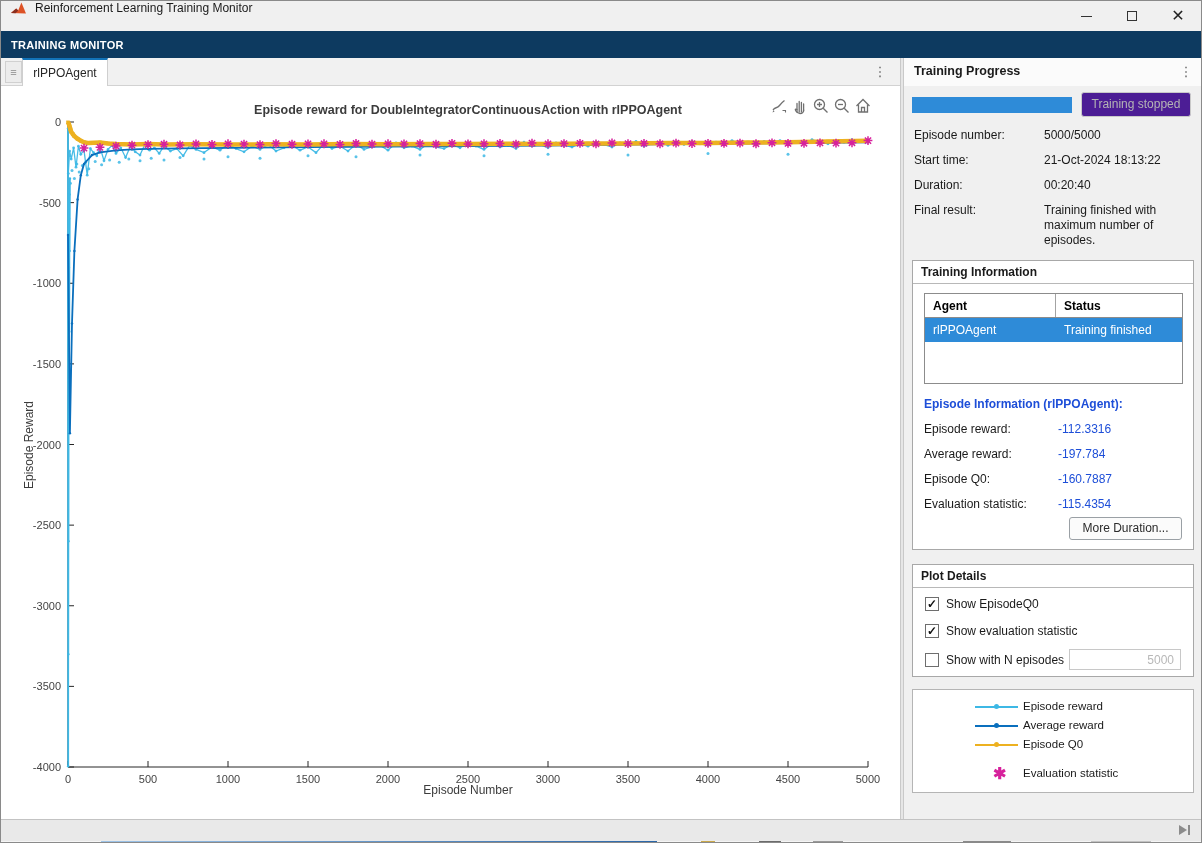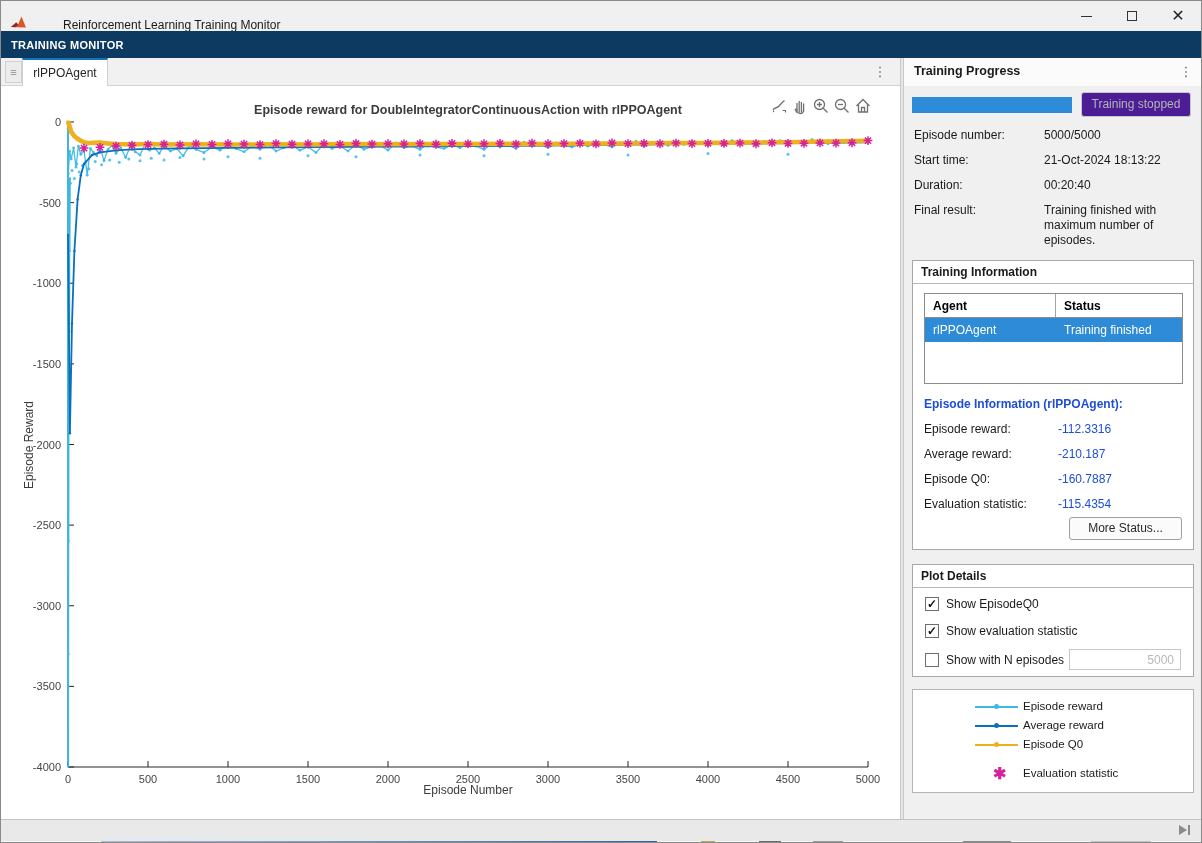--- a/index.html
+++ b/index.html
@@ -1,20 +1,20 @@
 <!DOCTYPE html>
 <html><head>
 <meta charset="utf-8">
 <style>
   * { margin:0; padding:0; box-sizing:border-box; }
   html,body { width:1202px; height:843px; font-family:"Liberation Sans", sans-serif; background:#fff; }
   .window { position:relative; width:1202px; height:843px; background:#f0f0f0; border:1px solid #8a8a8a; overflow:hidden; }
 
   
-  .titlebar { position:absolute; left:0; top:0; width:100%; height:31px; background:#f0f0f0; display:flex; align-items:flex-end;gap:28px; }
+  .titlebar { position:absolute; left:0; top:0; width:100%; height:31px; background:#f0f0f0; display:flex; align-items:flex-start; }
   .titlebar .logo { margin-left:9px; width:17px; height:17px; }
   .titlebar .title { margin-left:8px; font-size:12px; color:#1a1a1a; }
   .win-controls { position:absolute; right:0; top:0; height:30px; display:flex; }
   .win-btn { width:46px; height:30px; display:flex; align-items:center; justify-content:center; color:#333; }
   .glyph-min { width:11px; border-top:1px solid #333; display:inline-block; }
   .glyph-max { width:10px; height:10px; border:1px solid #333; display:inline-block; }
   .glyph-close { font-size:16px; line-height:16px; color:#222; }
 
   
   .ribbon { position:absolute; left:0; top:30px; width:100%; height:27px; background:#0d3a60; display:flex; align-items:center; }
@@ -502,26 +502,26 @@
           </div>
           <div class="tr row-selected" id="agent-row" style="background: rgb(46, 139, 216);">
             <div class="td1">rlPPOAgent</div>
             <div class="td2">Training finished</div>
           </div>
         </div>
         <div class="ep-info-title">Episode Information (rlPPOAgent):</div>
         <span class="stat-label" style="top:161px">Episode reward:</span>
         <span class="stat-value" style="top:161px">-112.3316</span>
         <span class="stat-label" style="top:186px">Average reward:</span>
-        <span class="stat-value" style="top:186px">-210.187</span>
+        <span class="stat-value" style="top:186px">-197.784</span>
         <span class="stat-label" style="top:211px">Episode Q0:</span>
         <span class="stat-value" style="top:211px">-160.7887</span>
         <span class="stat-label" style="top:236px">Evaluation statistic:</span>
         <span class="stat-value" style="top:236px">-115.4354</span>
-        <div class="more-btn">More Status...</div>
+        <div class="more-btn">More Duration...</div>
       </div>
 
       <div class="section-box" style="top:478px; height:113px;">
         <div class="section-head">Plot Details</div>
         <div class="check-row" style="top:31px">
           <span class="checkbox">✓</span>
           <span class="check-label">Show EpisodeQ0</span>
         </div>
         <div class="check-row" style="top:58px">
           <span class="checkbox">✓</span>

